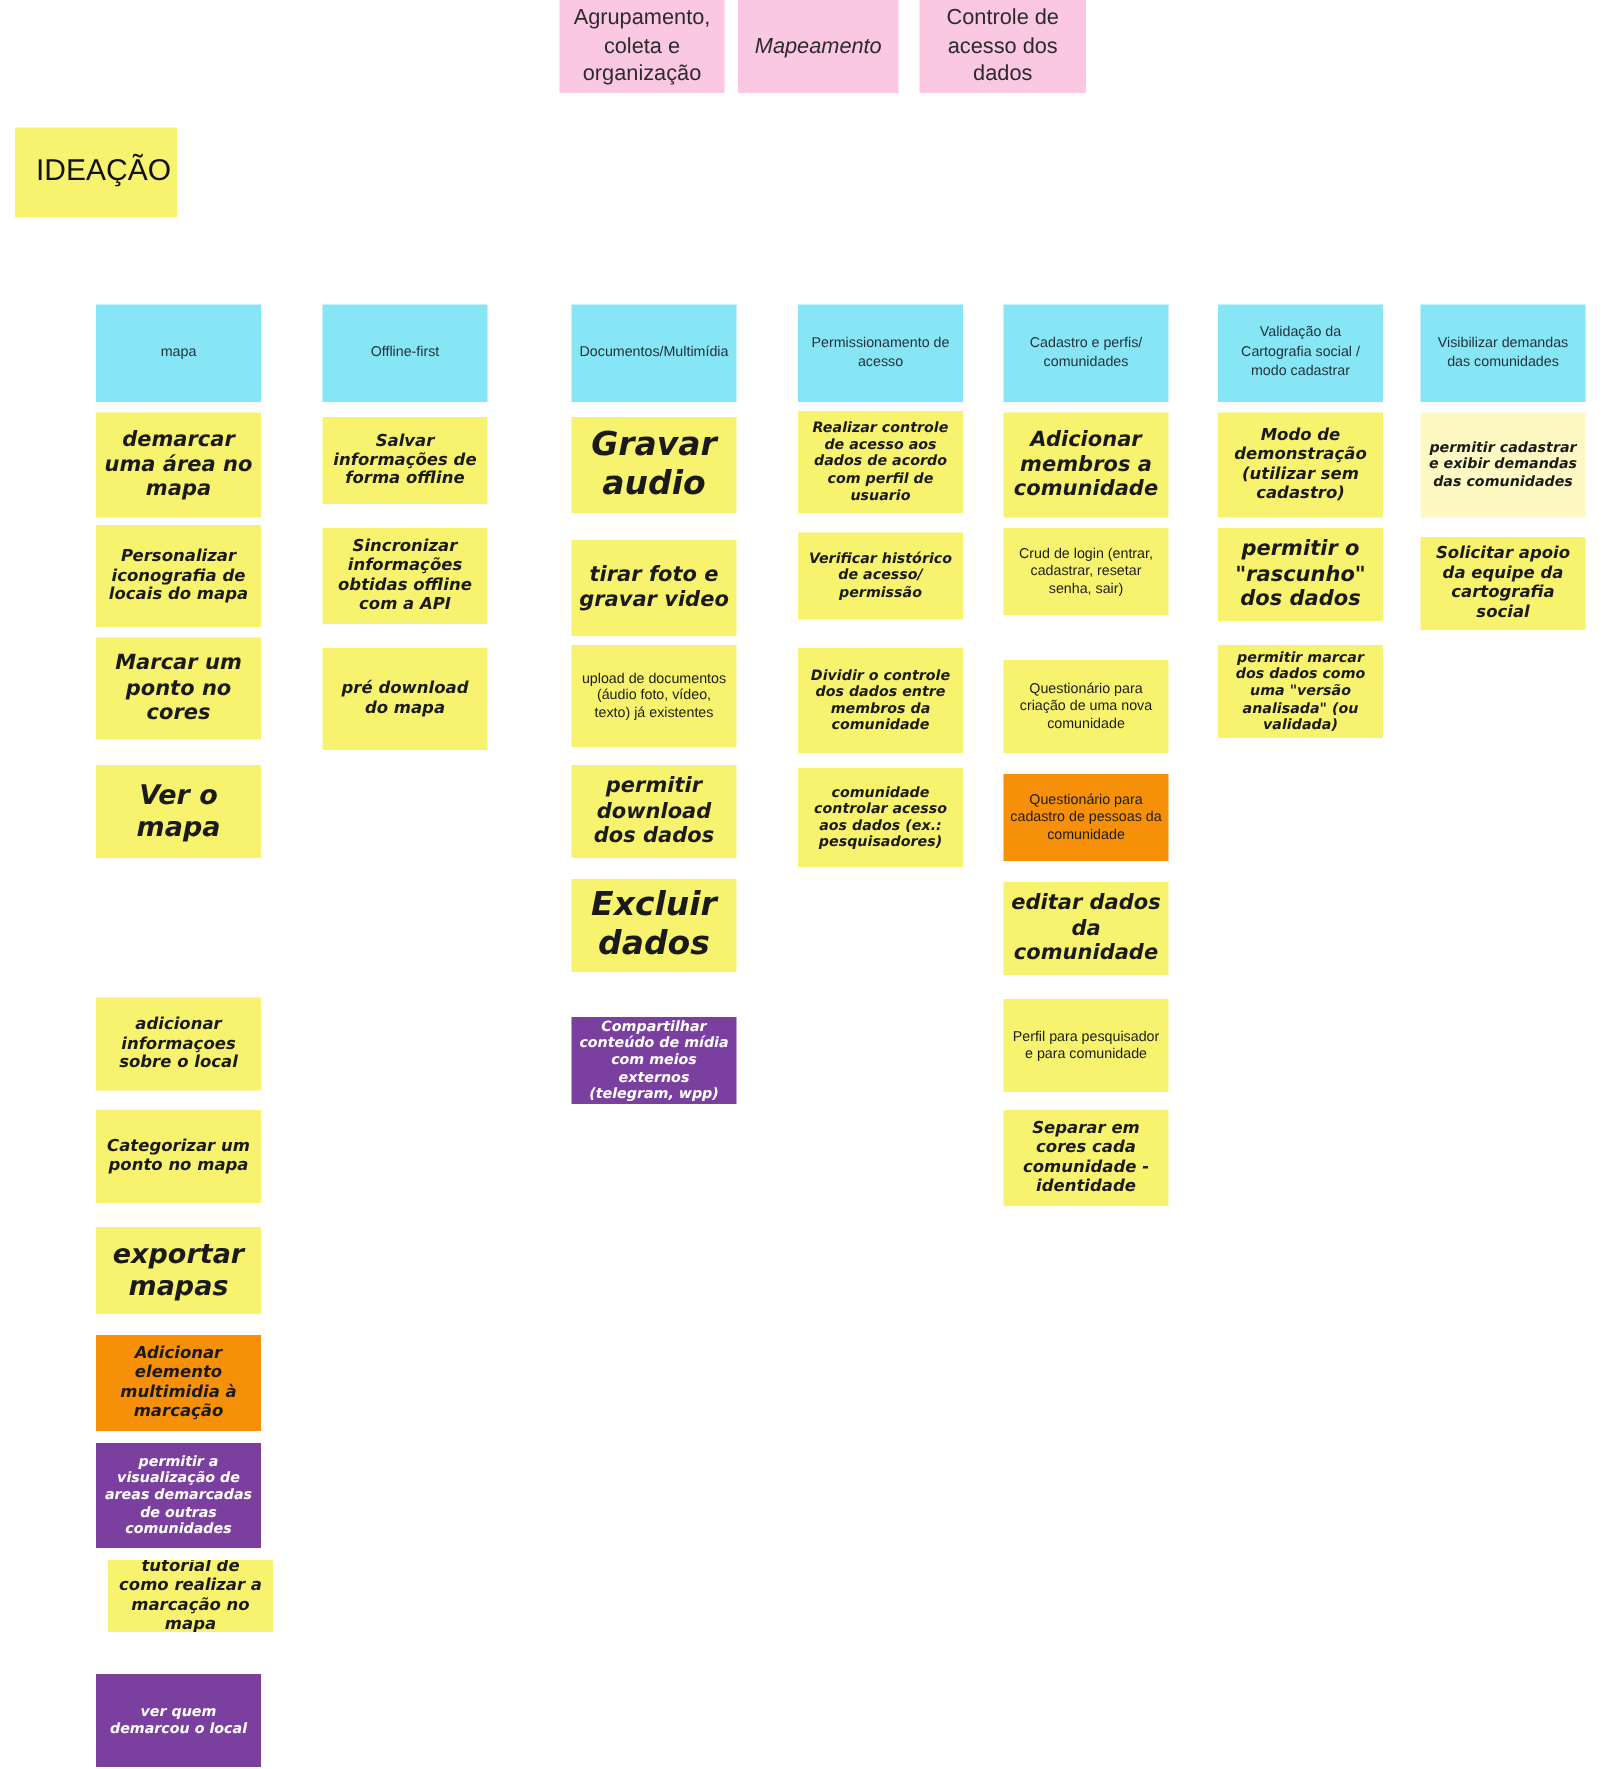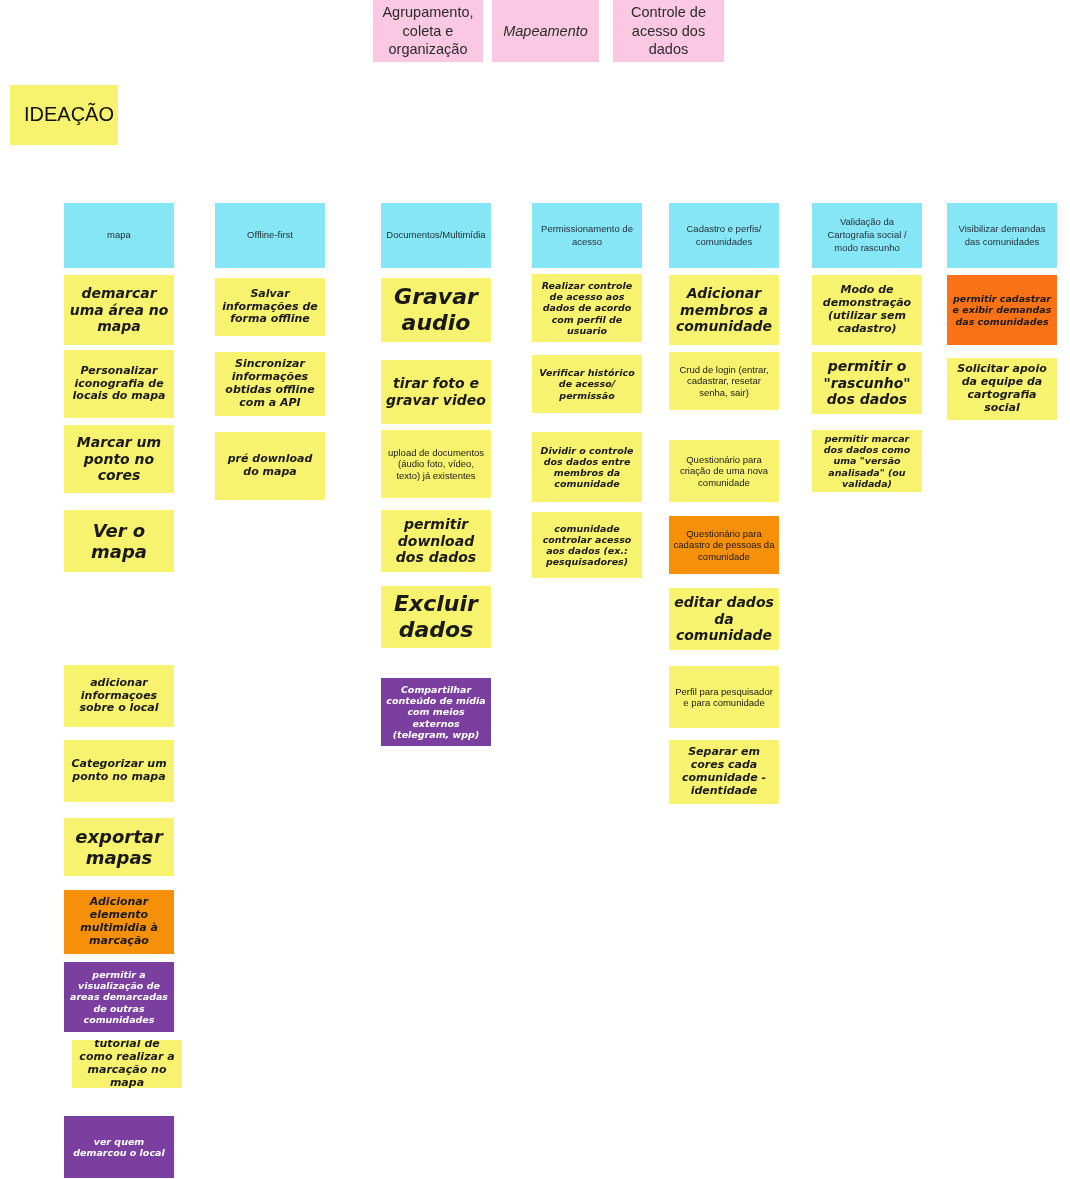--- a/index.html
+++ b/index.html
@@ -76,21 +76,21 @@
     font-family: "DejaVu Sans", sans-serif;
   }
   .sticky.hand {
     font-family: "DejaVu Sans", sans-serif;
     font-style: italic;
     font-weight: 600;
   }
   .s-yellow { background: #f8f36e; color: #1a1a1a; }
   .s-orange { background: #f79009; color: #1a1a1a; }
   .s-purple { background: #7b3fa0; color: #ffffff; }
-  .s-grey   { background: #f97316; color: #1a1a1a; }
+  .s-grey   { background: #fef9c3; color: #1a1a1a; }
   .t-s   { font-size:  9.5px; }
   .t-m   { font-size: 11px;  }
   .t-l   { font-size: 14px;  }
   .t-xl  { font-size: 18px;  }
   .t-xxl { font-size: 22px;  }
   .t-plain { font-style: normal; font-weight: 400; font-family: "Liberation Sans", sans-serif; }
 </style>
 </head>
 <body>
 
@@ -166,21 +166,21 @@
     </div>
     <div class="card sticky s-yellow t-s t-plain" style="left: 381px; top: 430px; width: 110px; height: 68px;">
       <span>upload de documentos (áudio foto, vídeo, texto) já existentes</span>
     </div>
     <div class="card sticky s-yellow t-l hand" style="left: 381px; top: 510px; width: 110px; height: 62px;">
       <span>permitir download dos dados</span>
     </div>
     <div class="card sticky s-yellow t-xxl hand" style="left: 381px; top: 586px; width: 110px; height: 62px;">
       <span>Excluir dados</span>
     </div>
-    <div class="card sticky s-purple t-s hand" style="left: 381px; top: 678px; width: 110px; height: 68px;">
+    <div class="card sticky s-purple t-s hand" style="left: 381px; top: 678px; width: 110px; height: 58px;">
       <span>Compartilhar conteúdo de mídia com meios externos (telegram, wpp)</span>
     </div>
     <div class="card colhead" style="left: 532px; top: 203px; width: 110px; height: 65px;">
       <span>Permissionamento de acesso</span>
     </div>
     <div class="card sticky s-yellow t-s hand" style="left: 532px; top: 274px; width: 110px; height: 68px;">
       <span>Realizar controle de acesso aos dados de acordo com perfil de usuario</span>
     </div>
     <div class="card sticky s-yellow t-s hand" style="left: 532px; top: 355px; width: 110px; height: 58px;">
       <span>Verificar histórico de acesso/ permissão</span>
@@ -209,21 +209,21 @@
     <div class="card sticky s-yellow t-l hand" style="left: 669px; top: 588px; width: 110px; height: 62px;">
       <span>editar dados da comunidade</span>
     </div>
     <div class="card sticky s-yellow t-s t-plain" style="left: 669px; top: 666px; width: 110px; height: 62px;">
       <span>Perfil para pesquisador e para comunidade</span>
     </div>
     <div class="card sticky s-yellow t-m hand" style="left: 669px; top: 740px; width: 110px; height: 64px;">
       <span>Separar em cores cada comunidade - identidade</span>
     </div>
     <div class="card colhead" style="left: 812px; top: 203px; width: 110px; height: 65px;">
-      <span>Validação da Cartografia social / modo rascunho</span>
+      <span>Validação da Cartografia social / modo cadastrar</span>
     </div>
     <div class="card sticky s-yellow t-m hand" style="left: 812px; top: 275px; width: 110px; height: 70px;">
       <span>Modo de demonstração (utilizar sem cadastro)</span>
     </div>
     <div class="card sticky s-yellow t-l hand" style="left: 812px; top: 352px; width: 110px; height: 62px;">
       <span>permitir o "rascunho" dos dados</span>
     </div>
     <div class="card sticky s-yellow t-s hand" style="left: 812px; top: 430px; width: 110px; height: 62px;">
       <span>permitir marcar dos dados como uma "versão analisada" (ou validada)</span>
     </div>

